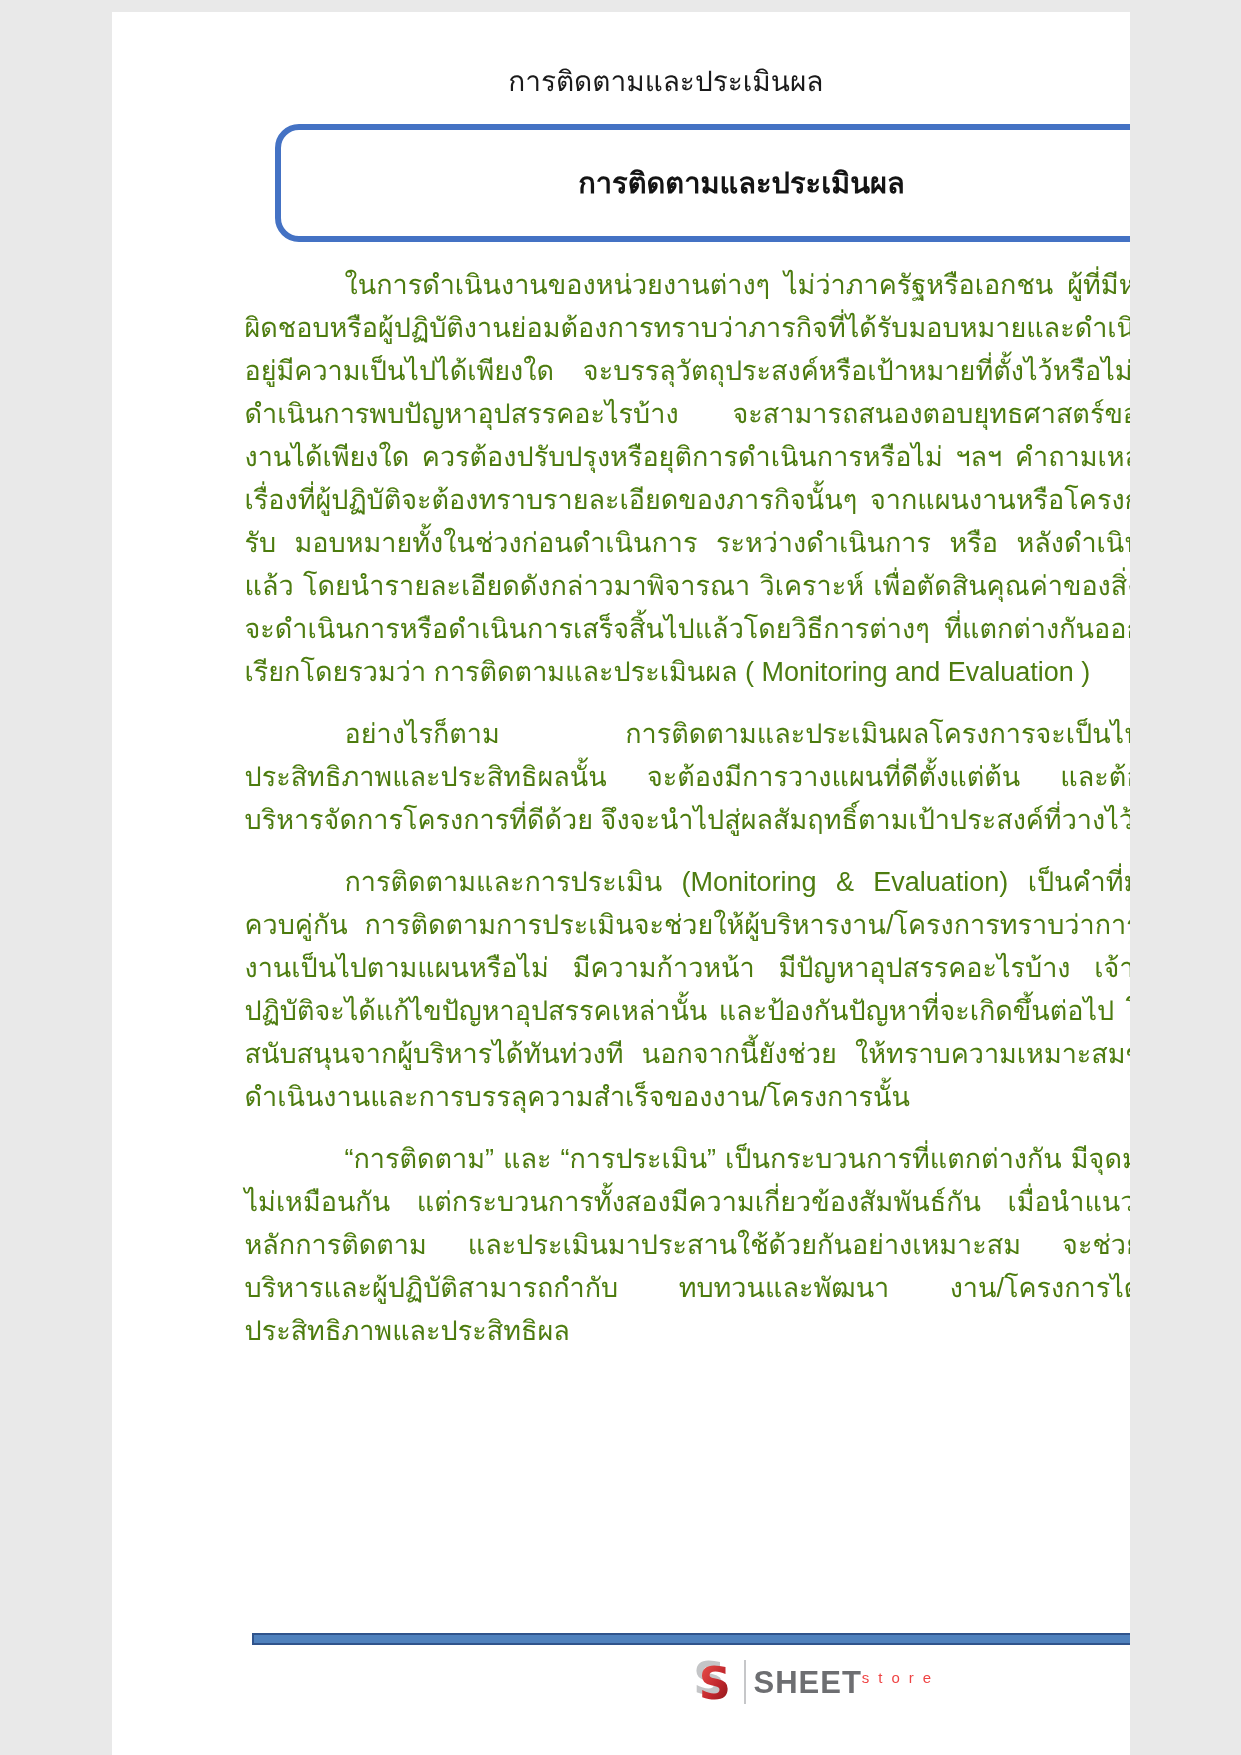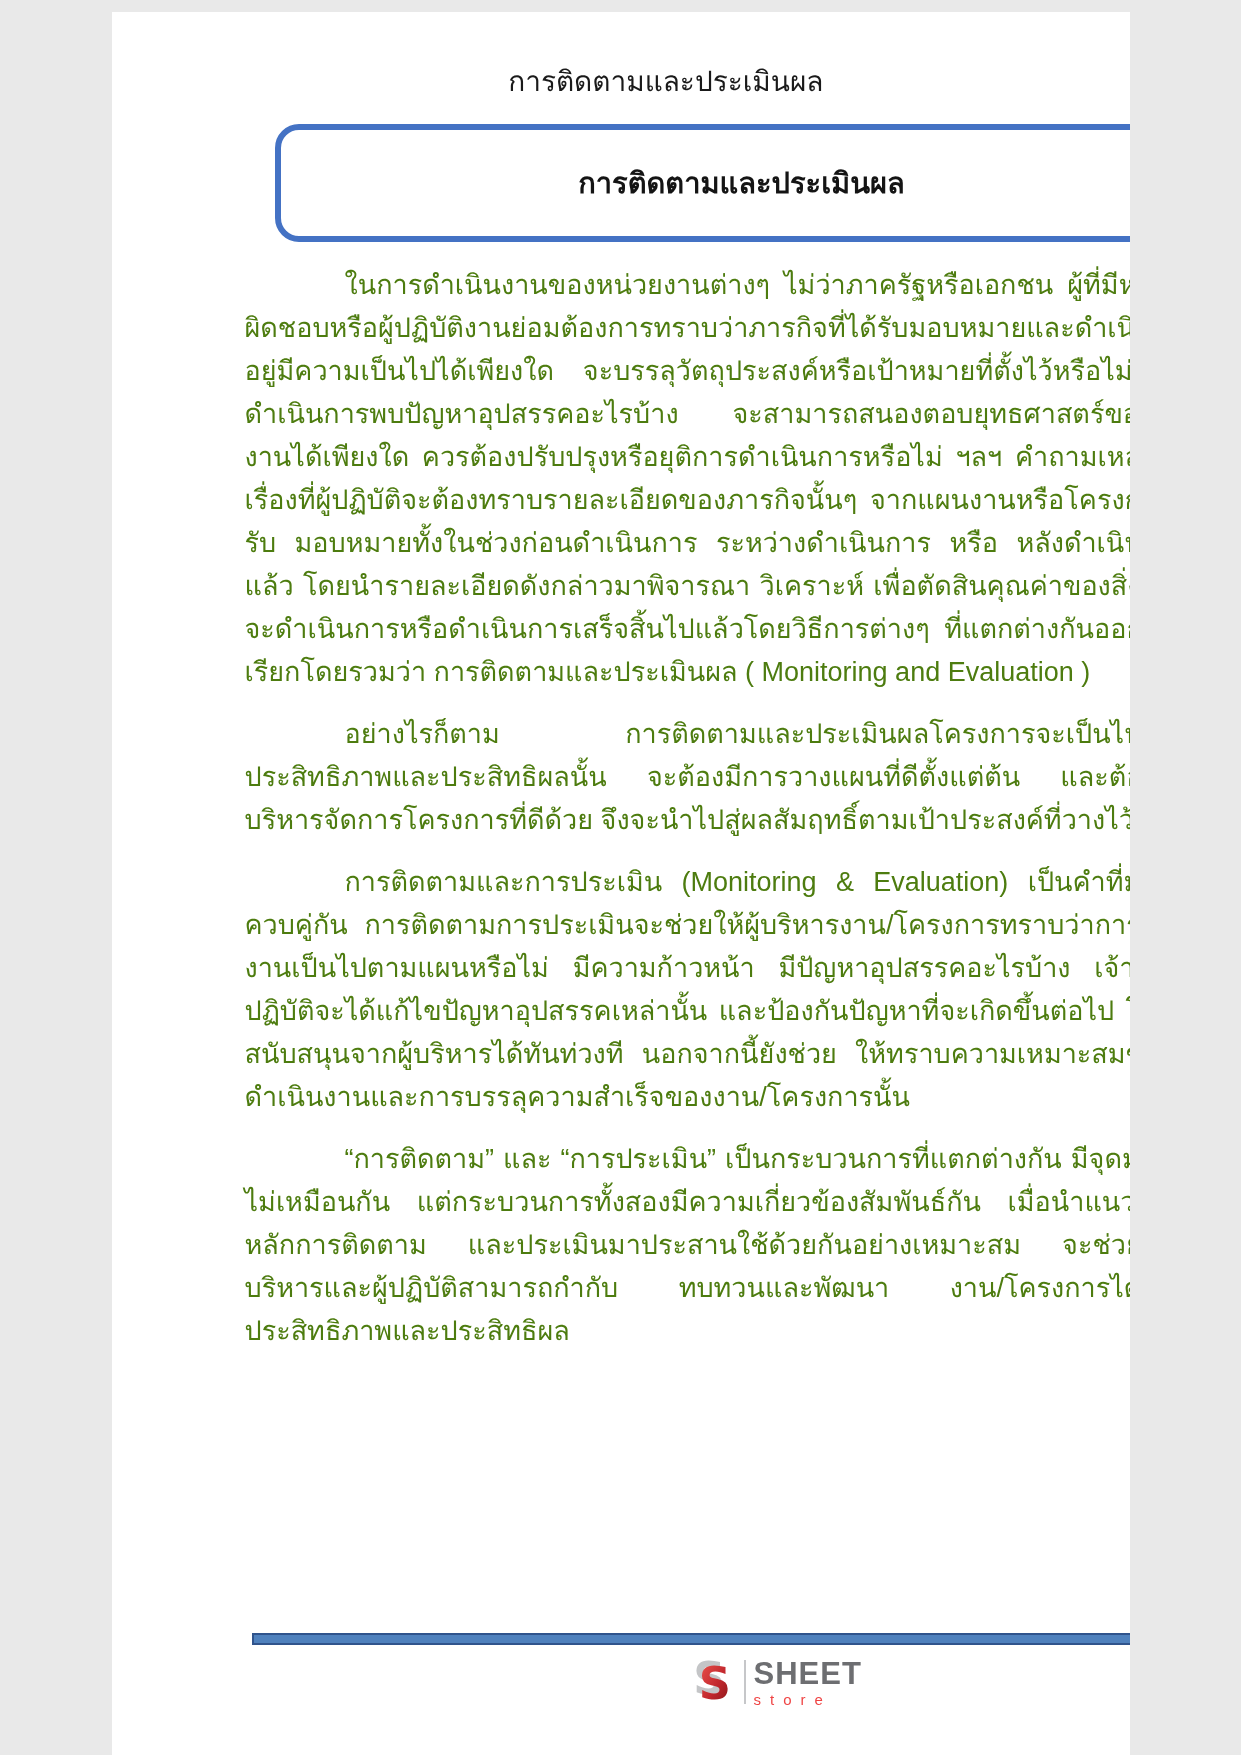--- a/index.html
+++ b/index.html
@@ -98,21 +98,21 @@
     align-items: center;
   }
   .logo-divider {
     width: 2px;
     height: 44px;
     background: #c6c7c9;
     margin: 0 8px 0 6px;
   }
   .logo-text {
     display: flex;
-    flex-direction: column;
+    flex-direction: row;
     justify-content: center;
   }
   .logo-brand {
     font-size: 31px;
     font-weight: bold;
     letter-spacing: 1px;
     color: #6d6e71;
     line-height: 1;
   }
   .logo-sub {

